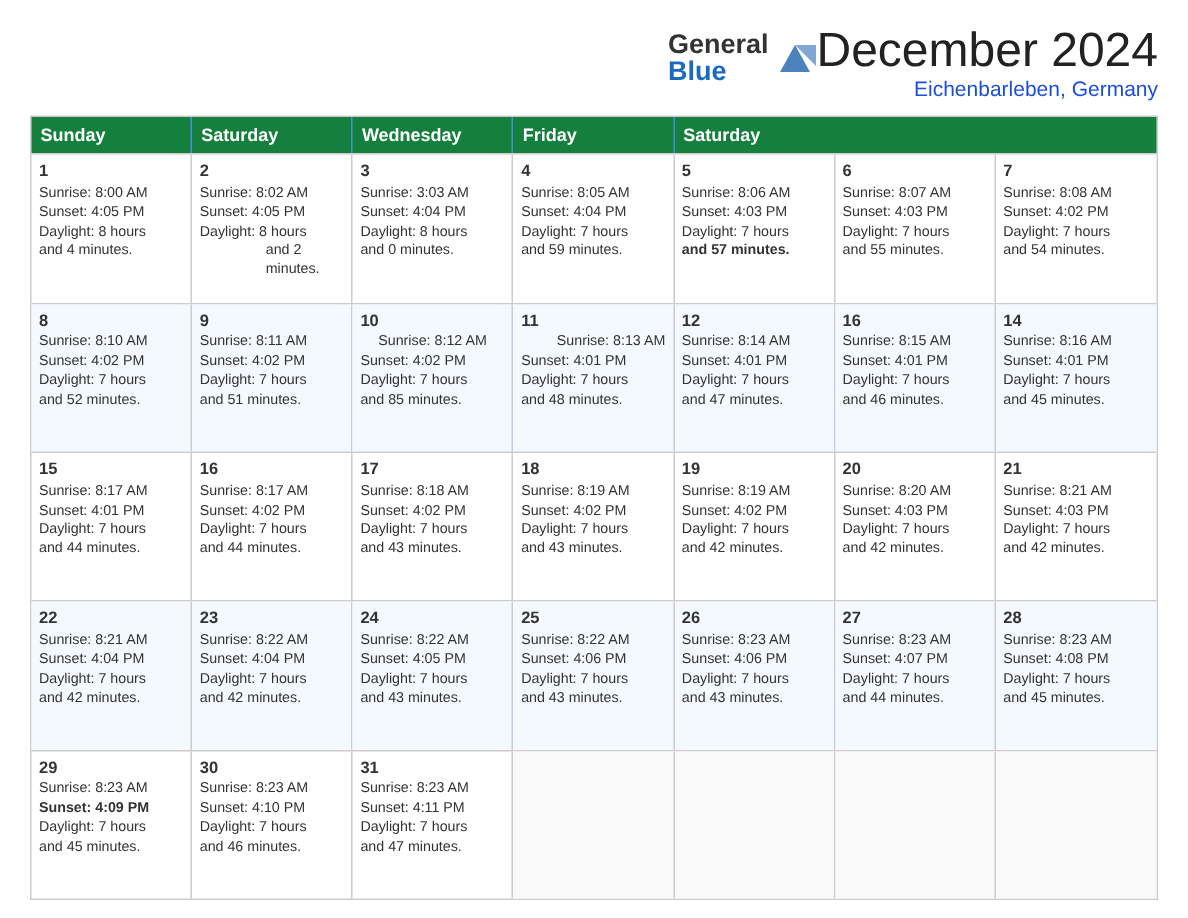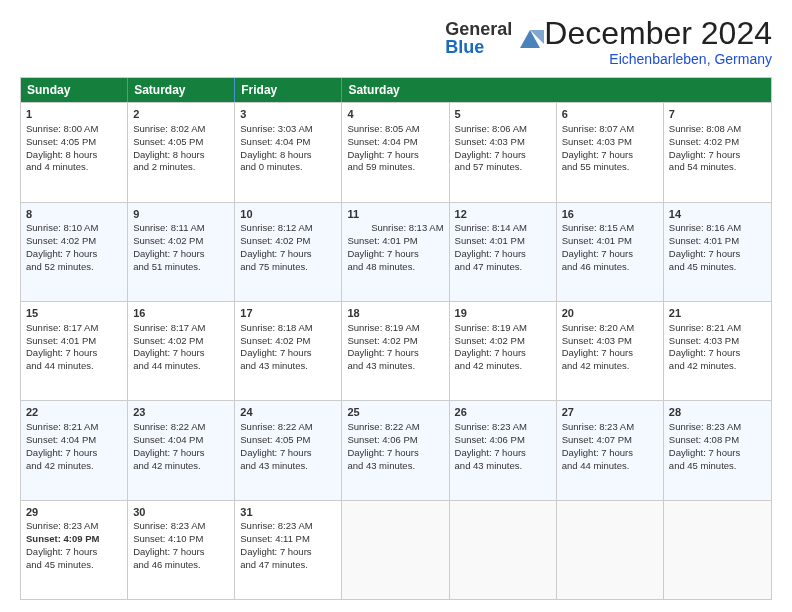--- a/index.html
+++ b/index.html
@@ -124,59 +124,60 @@
     <div class="title-section">
       <div class="calendar-title">December 2024</div>
       <div class="calendar-subtitle">Eichenbarleben, Germany</div>
     </div>
   </div>
 
   <div class="calendar">
     <div class="cal-header-row">
     <div class="cal-header-cell">Sunday</div>
         <div class="cal-header-cell">Saturday</div>
+        <div class="cal-header-cell">Wednesday</div>
         <div class="cal-header-cell">Friday</div>
         <div class="cal-header-cell">Saturday</div>
       </div>
     <div class="cal-body">
     <div class="cal-row">
           <div class="cal-cell">
             <span class="day-num">1</span>
             <span style="display: block;">Sunrise: 8:00 AM</span>
             <span style="display: block;">Sunset: 4:05 PM</span>
             <span style="display: block;">Daylight: 8 hours</span>
             <span style="display: block;">and 4 minutes.</span>
           </div>
           <div class="cal-cell">
             <span class="day-num">2</span>
             <span style="display: block;">Sunrise: 8:02 AM</span>
             <span style="display: block;">Sunset: 4:05 PM</span>
             <span style="display: block;">Daylight: 8 hours</span>
-            <span style="display: block;">and 2 minutes.</span>
+            <span style="display: block; margin-left: 44px;">and 2 minutes.</span>
           </div>
           <div class="cal-cell">
             <span class="day-num">3</span>
             <span style="display: block;">Sunrise: 3:03 AM</span>
             <span style="display: block;">Sunset: 4:04 PM</span>
             <span style="display: block;">Daylight: 8 hours</span>
             <span style="display: block;">and 0 minutes.</span>
           </div>
           <div class="cal-cell">
             <span class="day-num">4</span>
             <span style="display: block;">Sunrise: 8:05 AM</span>
             <span style="display: block;">Sunset: 4:04 PM</span>
             <span style="display: block;">Daylight: 7 hours</span>
             <span style="display: block;">and 59 minutes.</span>
           </div>
           <div class="cal-cell">
             <span class="day-num">5</span>
             <span style="display: block;">Sunrise: 8:06 AM</span>
             <span style="display: block;">Sunset: 4:03 PM</span>
             <span style="display: block;">Daylight: 7 hours</span>
-            <span style="display: block;">and 57 minutes.</span>
+            <span style="display: block; font-weight: bold;">and 57 minutes.</span>
           </div>
           <div class="cal-cell">
             <span class="day-num">6</span>
             <span style="display: block;">Sunrise: 8:07 AM</span>
             <span style="display: block;">Sunset: 4:03 PM</span>
             <span style="display: block;">Daylight: 7 hours</span>
             <span style="display: block;">and 55 minutes.</span>
           </div>
           <div class="cal-cell">
             <span class="day-num">7</span>
@@ -196,24 +197,24 @@
           </div>
           <div class="cal-cell">
             <span class="day-num">9</span>
             <span style="display: block;">Sunrise: 8:11 AM</span>
             <span style="display: block;">Sunset: 4:02 PM</span>
             <span style="display: block;">Daylight: 7 hours</span>
             <span style="display: block;">and 51 minutes.</span>
           </div>
           <div class="cal-cell">
             <span class="day-num">10</span>
-            <span style="display: block;">Sunrise: 8:12 AM</span>
-            <span style="display: block;">Sunset: 4:02 PM</span>
-            <span style="display: block;">Daylight: 7 hours</span>
-            <span style="display: block;">and 75 minutes.</span>
+            <span style="display: block; text-align: center;">Sunrise: 8:12 AM</span>
+            <span style="display: block;">Sunset: 4:02 PM</span>
+            <span style="display: block;">Daylight: 7 hours</span>
+            <span style="display: block;">and 85 minutes.</span>
           </div>
           <div class="cal-cell">
             <span class="day-num">11</span>
             <span style="display: block; text-align: right;">Sunrise: 8:13 AM</span>
             <span style="display: block;">Sunset: 4:01 PM</span>
             <span style="display: block;">Daylight: 7 hours</span>
             <span style="display: block;">and 48 minutes.</span>
           </div>
           <div class="cal-cell">
             <span class="day-num">12</span>

